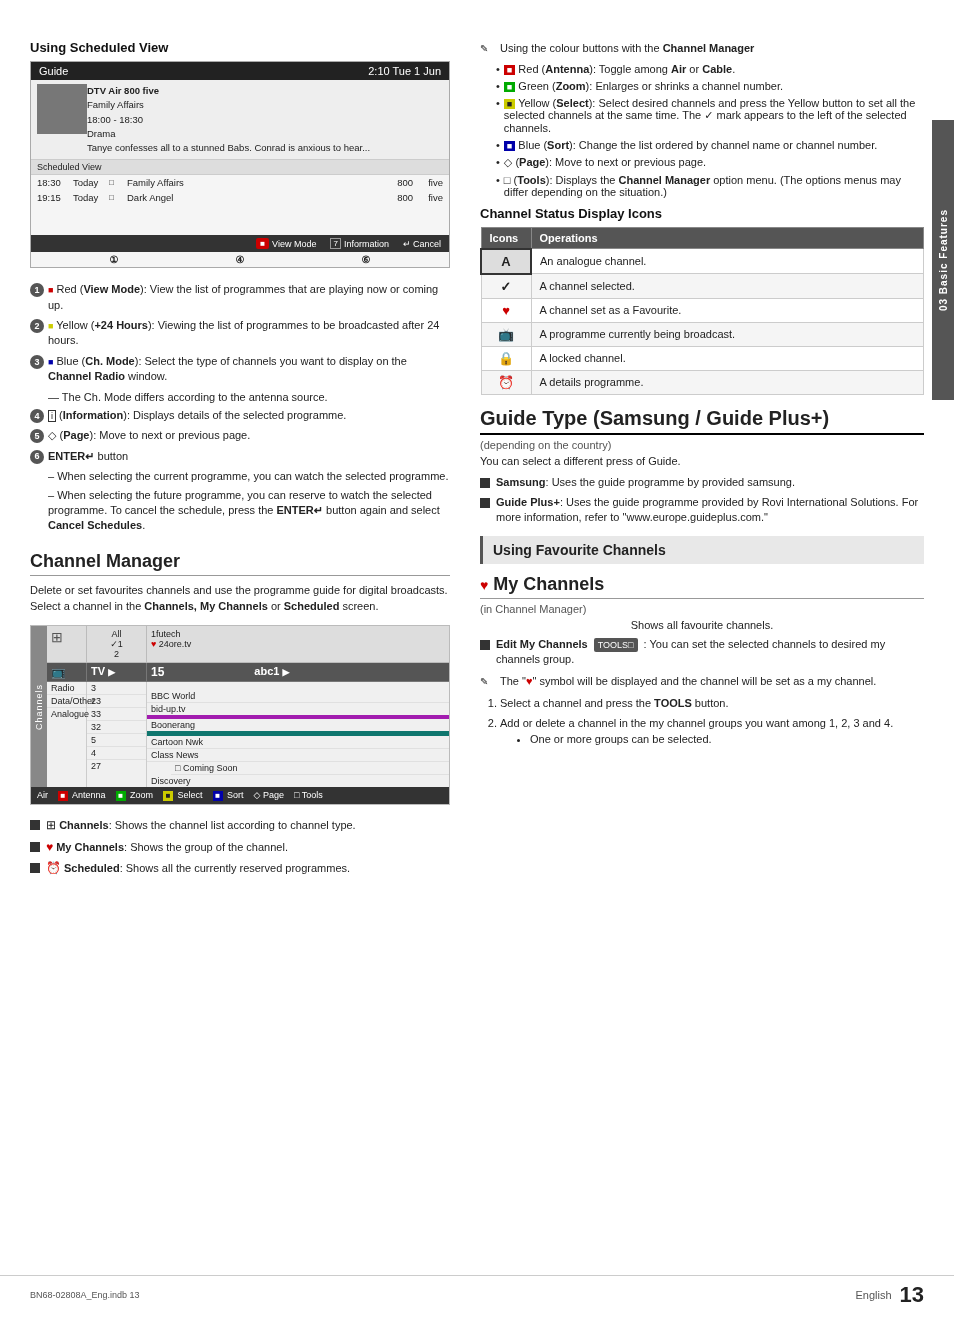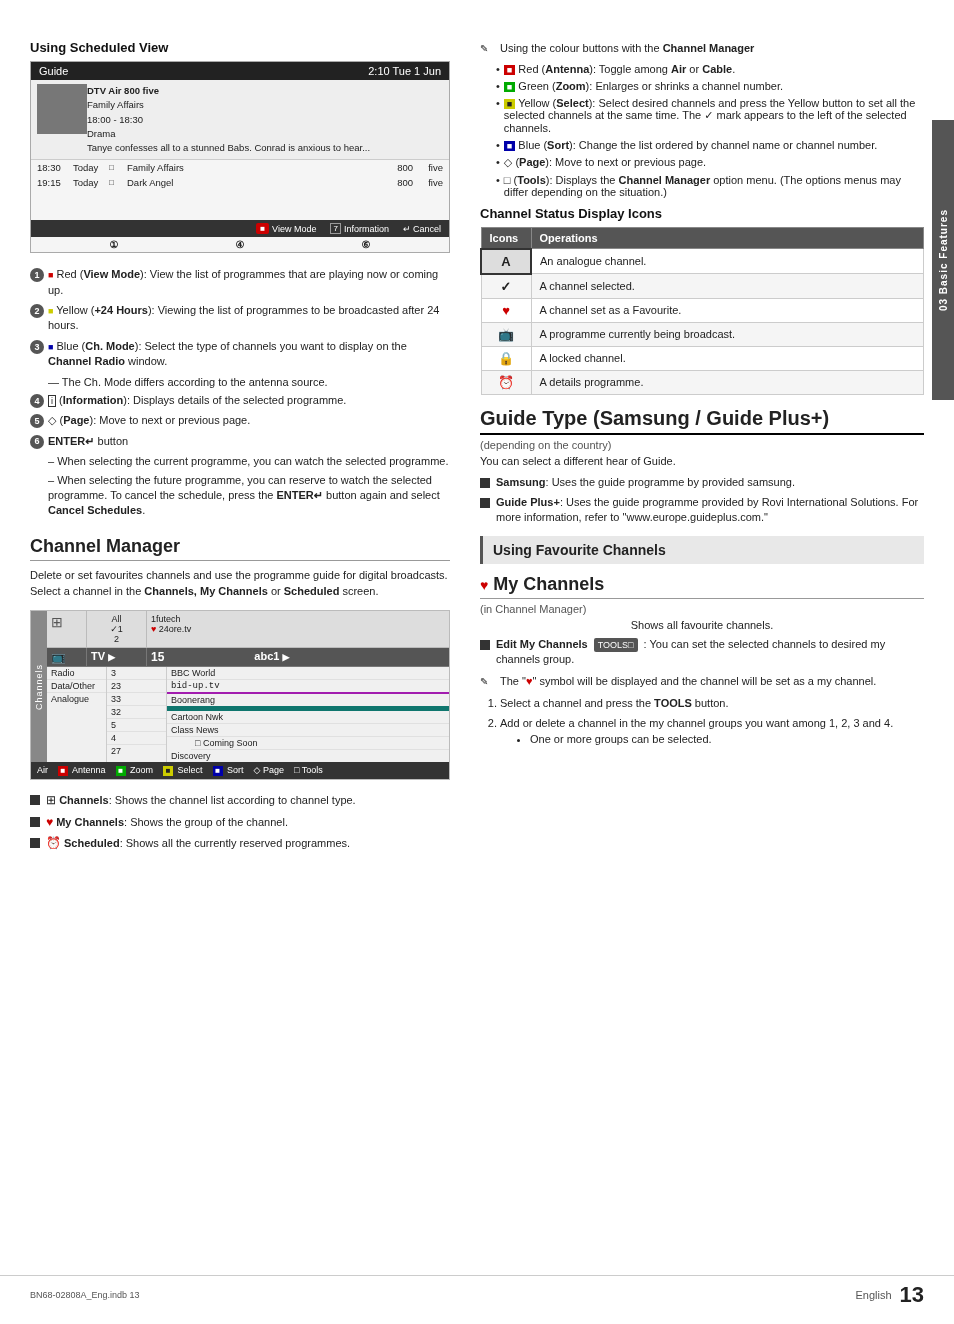--- a/index.html
+++ b/index.html
@@ -424,20 +424,21 @@
         <div class="guide-info-row">
           <div class="guide-thumb" style="background:#777;"></div>
           <div class="guide-info-text">
             <div style="font-weight:bold;">DTV Air 800 five</div>
             <div>Family Affairs</div>
             <div>18:00 - 18:30</div>
             <div>Drama</div>
             <div>Tanye confesses all to a stunned Babs. Conrad is anxious to hear...</div>
           </div>
         </div>
+        <div class="guide-scheduled-label">Scheduled View</div>
         <div class="guide-row">
           <span class="guide-row-time">18:30</span>
           <span class="guide-row-day">Today</span>
           <span class="guide-row-icon">□</span>
           <span class="guide-row-name">Family Affairs</span>
           <span class="guide-row-num">800</span>
           <span class="guide-row-ch">five</span>
         </div>
         <div class="guide-row">
           <span class="guide-row-time">19:15</span>
@@ -522,37 +523,37 @@
             <div style="display:flex;background:#555;color:#fff;border-bottom:1px solid #777;">
               <div style="width:40px;border-right:1px solid #777;padding:2px 4px;font-size:11px;font-weight:bold;">
                 <span style="font-size:12px;">📺</span>
               </div>
               <div style="width:60px;border-right:1px solid #777;padding:2px 4px;font-size:11px;font-weight:bold;">TV <span style="font-size:9px;">▶</span></div>
               <div style="flex:1;padding:2px 4px;font-size:12px;font-weight:bold;">15</div>
               <div style="flex:2;padding:2px 4px;font-size:11px;font-weight:bold;">abc1 <span style="font-size:9px;">▶</span></div>
             </div>
 
             <div style="display:flex;">
-              <div style="width:60px;border-right:1px solid #ccc;font-size:9px;">
+              <div style="width:40px;border-right:1px solid #ccc;font-size:9px;">
                 <div style="padding:1px 4px;border-bottom:1px solid #e0e0e0;">Radio</div>
                 <div style="padding:1px 4px;border-bottom:1px solid #e0e0e0;">Data/Other</div>
                 <div style="padding:1px 4px;">Analogue</div>
               </div>
               <div style="width:60px;border-right:1px solid #ccc;font-size:9px;">
                 <div style="padding:1px 4px;border-bottom:1px solid #e0e0e0;">3</div>
                 <div style="padding:1px 4px;border-bottom:1px solid #e0e0e0;">23</div>
                 <div style="padding:1px 4px;border-bottom:1px solid #e0e0e0;">33</div>
                 <div style="padding:1px 4px;border-bottom:1px solid #e0e0e0;">32</div>
                 <div style="padding:1px 4px;border-bottom:1px solid #e0e0e0;">5</div>
                 <div style="padding:1px 4px;border-bottom:1px solid #e0e0e0;">4</div>
                 <div style="padding:1px 4px;">27</div>
               </div>
               <div style="flex:1;font-size:9px;">
-                <div style="padding:1px 4px;border-bottom:1px solid #e0e0e0;">BBC World</div>
-                <div style="padding:1px 4px;border-bottom:2px solid #a21caf;font-family:Liberation Mono, monospace;">bid-up.tv</div>
+                <div style="padding:1px 4px;border-bottom:1px solid #e0e0e0;margin-top:8px;">BBC World</div>
+                <div style="padding:1px 4px;border-bottom:4px solid #a21caf;">bid-up.tv</div>
                 <div style="padding:1px 4px;border-bottom:5px solid #0f766e;">Boonerang</div>
                 <div style="padding:1px 4px;border-bottom:1px solid #e0e0e0;">Cartoon Nwk</div>
                 <div style="padding:1px 4px;border-bottom:1px solid #e0e0e0;">Class News</div>
                 <div style="padding:1px 4px;border-bottom:1px solid #e0e0e0;margin-left:24px;">□ Coming Soon</div>
                 <div style="padding:1px 4px;">Discovery</div>
               </div>
             </div>
           </div>
         </div>
         <div class="cm-footer">
@@ -647,21 +648,21 @@
           </tr>
           <tr>
             <td class="icon-cell">⏰</td>
             <td>A details programme.</td>
           </tr>
         </tbody>
       </table>
 
       <div class="guide-type-title">Guide Type (Samsung / Guide Plus+)</div>
       <div class="guide-type-sub">(depending on the country)</div>
-      <div class="guide-type-desc">You can select a different hear of Guide.</div>
+      <div class="guide-type-desc">You can select a different press of Guide.</div>
 
       <div class="square-bullet">
         <div class="sq-bullet-marker"></div>
         <span><strong>Samsung</strong>: Uses the guide programme by provided samsung.</span>
       </div>
       <div class="square-bullet">
         <div class="sq-bullet-marker"></div>
         <span><strong>Guide Plus+</strong>: Uses the guide programme provided by Rovi International Solutions. For more information, refer to "www.europe.guideplus.com."</span>
       </div>
 

